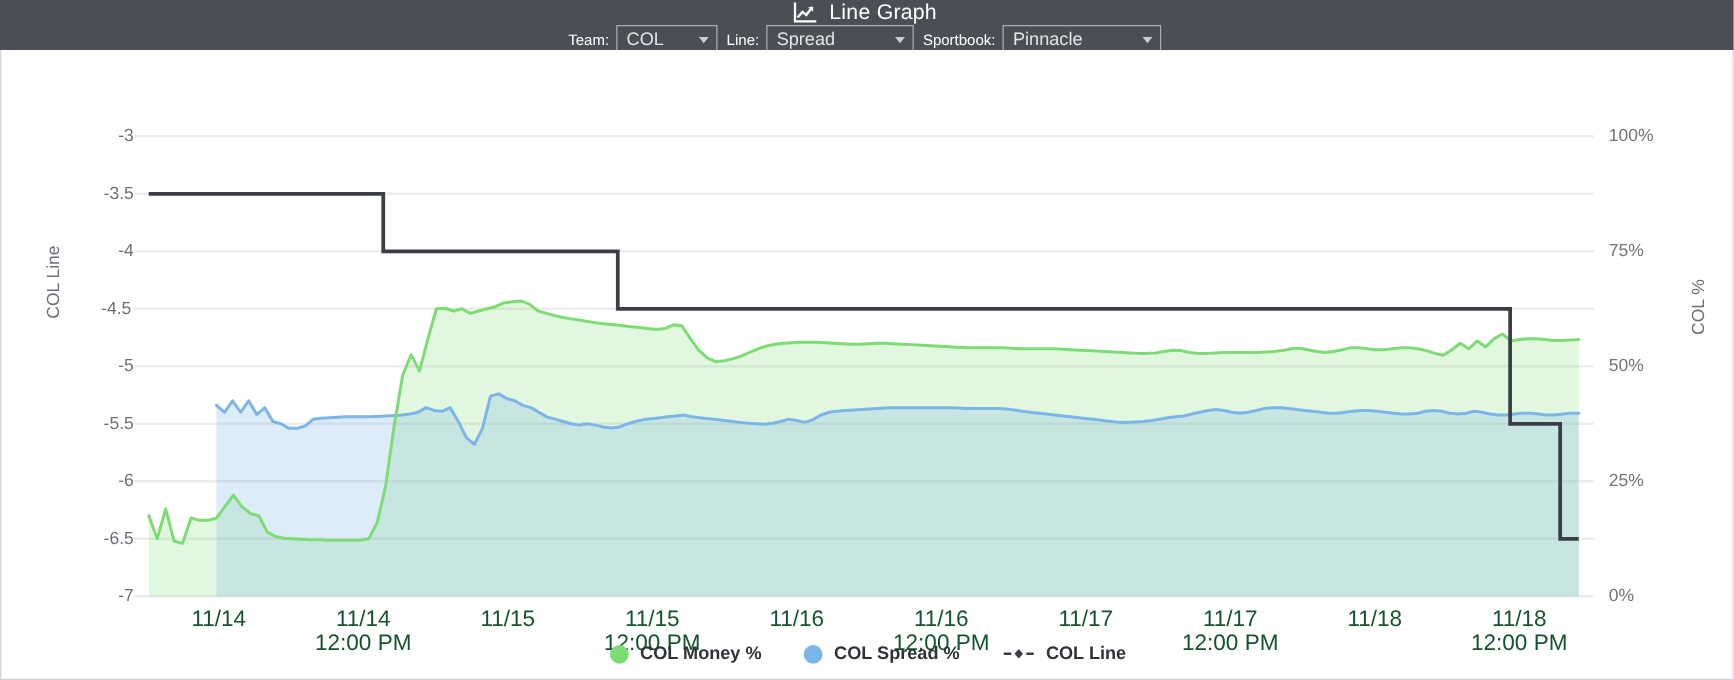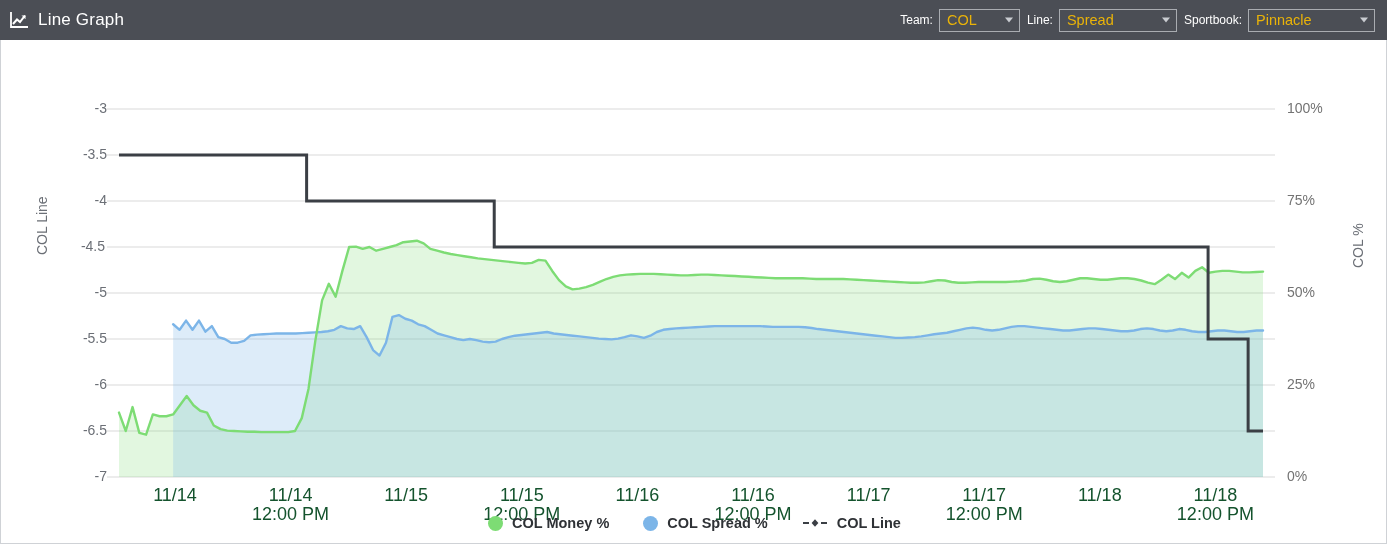--- a/index.html
+++ b/index.html
@@ -10,32 +10,33 @@
     background:#ffffff;
     overflow:hidden;
   }
   #app { width:1387px; height:544px; position:relative; background:#fff; }
 
   
   .header {
     height:40px; background:#4b4e55; color:#fff;
     display:flex; align-items:center; justify-content:space-between;
     padding:0 12px 0 9px;
+    flex-direction:column;
   }
   .hdr-left { display:flex; align-items:center; gap:9px; }
   .hdr-title { font-size:17px; font-weight:400; letter-spacing:.2px; color:#fff; }
   .chart-icon { width:20px; height:18px; display:block; }
 
   .hdr-right { display:flex; align-items:center; gap:7px; font-size:14.5px; }
   .ctrl { display:flex; align-items:center; gap:6px; }
   .ctrl-label { color:#ffffff; font-size:12px; font-weight:400; white-space:nowrap; }
   .select {
     position:relative; height:23px; border:1px solid #a9acb1; background:#4b4e55;
     display:flex; align-items:center; padding:0 22px 0 7px;
-    color:#eab308; font-size:14.5px; white-space:nowrap;
+    color:#e5e5e5; font-size:14.5px; white-space:nowrap;
   }
   .select .caret {
     position:absolute; right:6px; top:50%; transform:translateY(-50%);
     width:0; height:0; border-left:4.5px solid transparent; border-right:4.5px solid transparent;
     border-top:5px solid #c9ccd1;
   }
   .sel-team { width:81px; }
   .sel-line { width:118px; }
   .sel-book { width:127px; }
 

